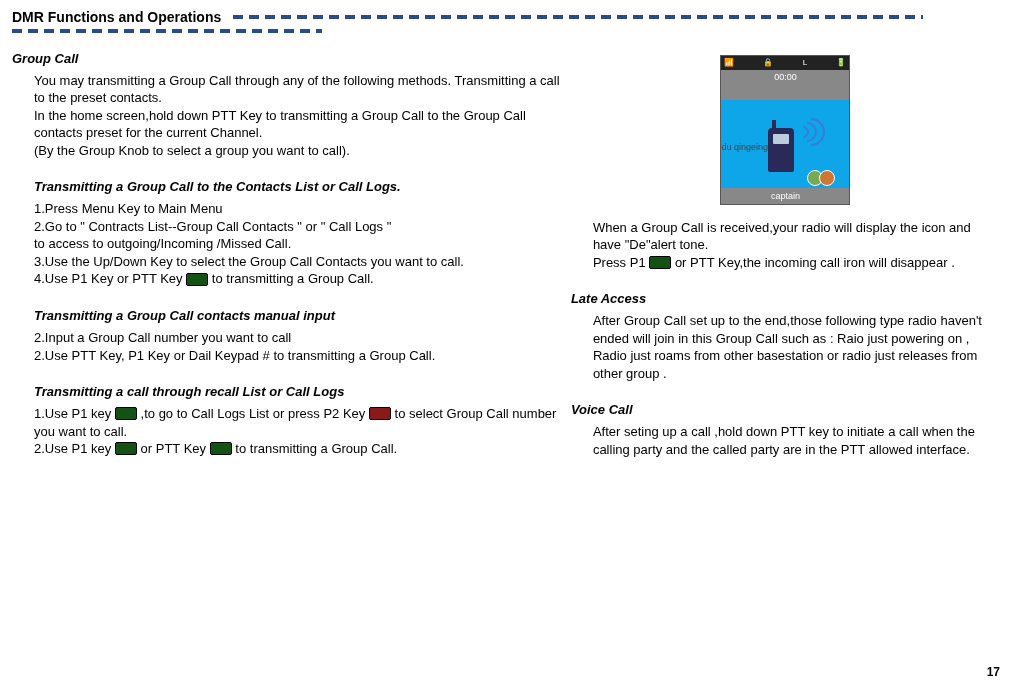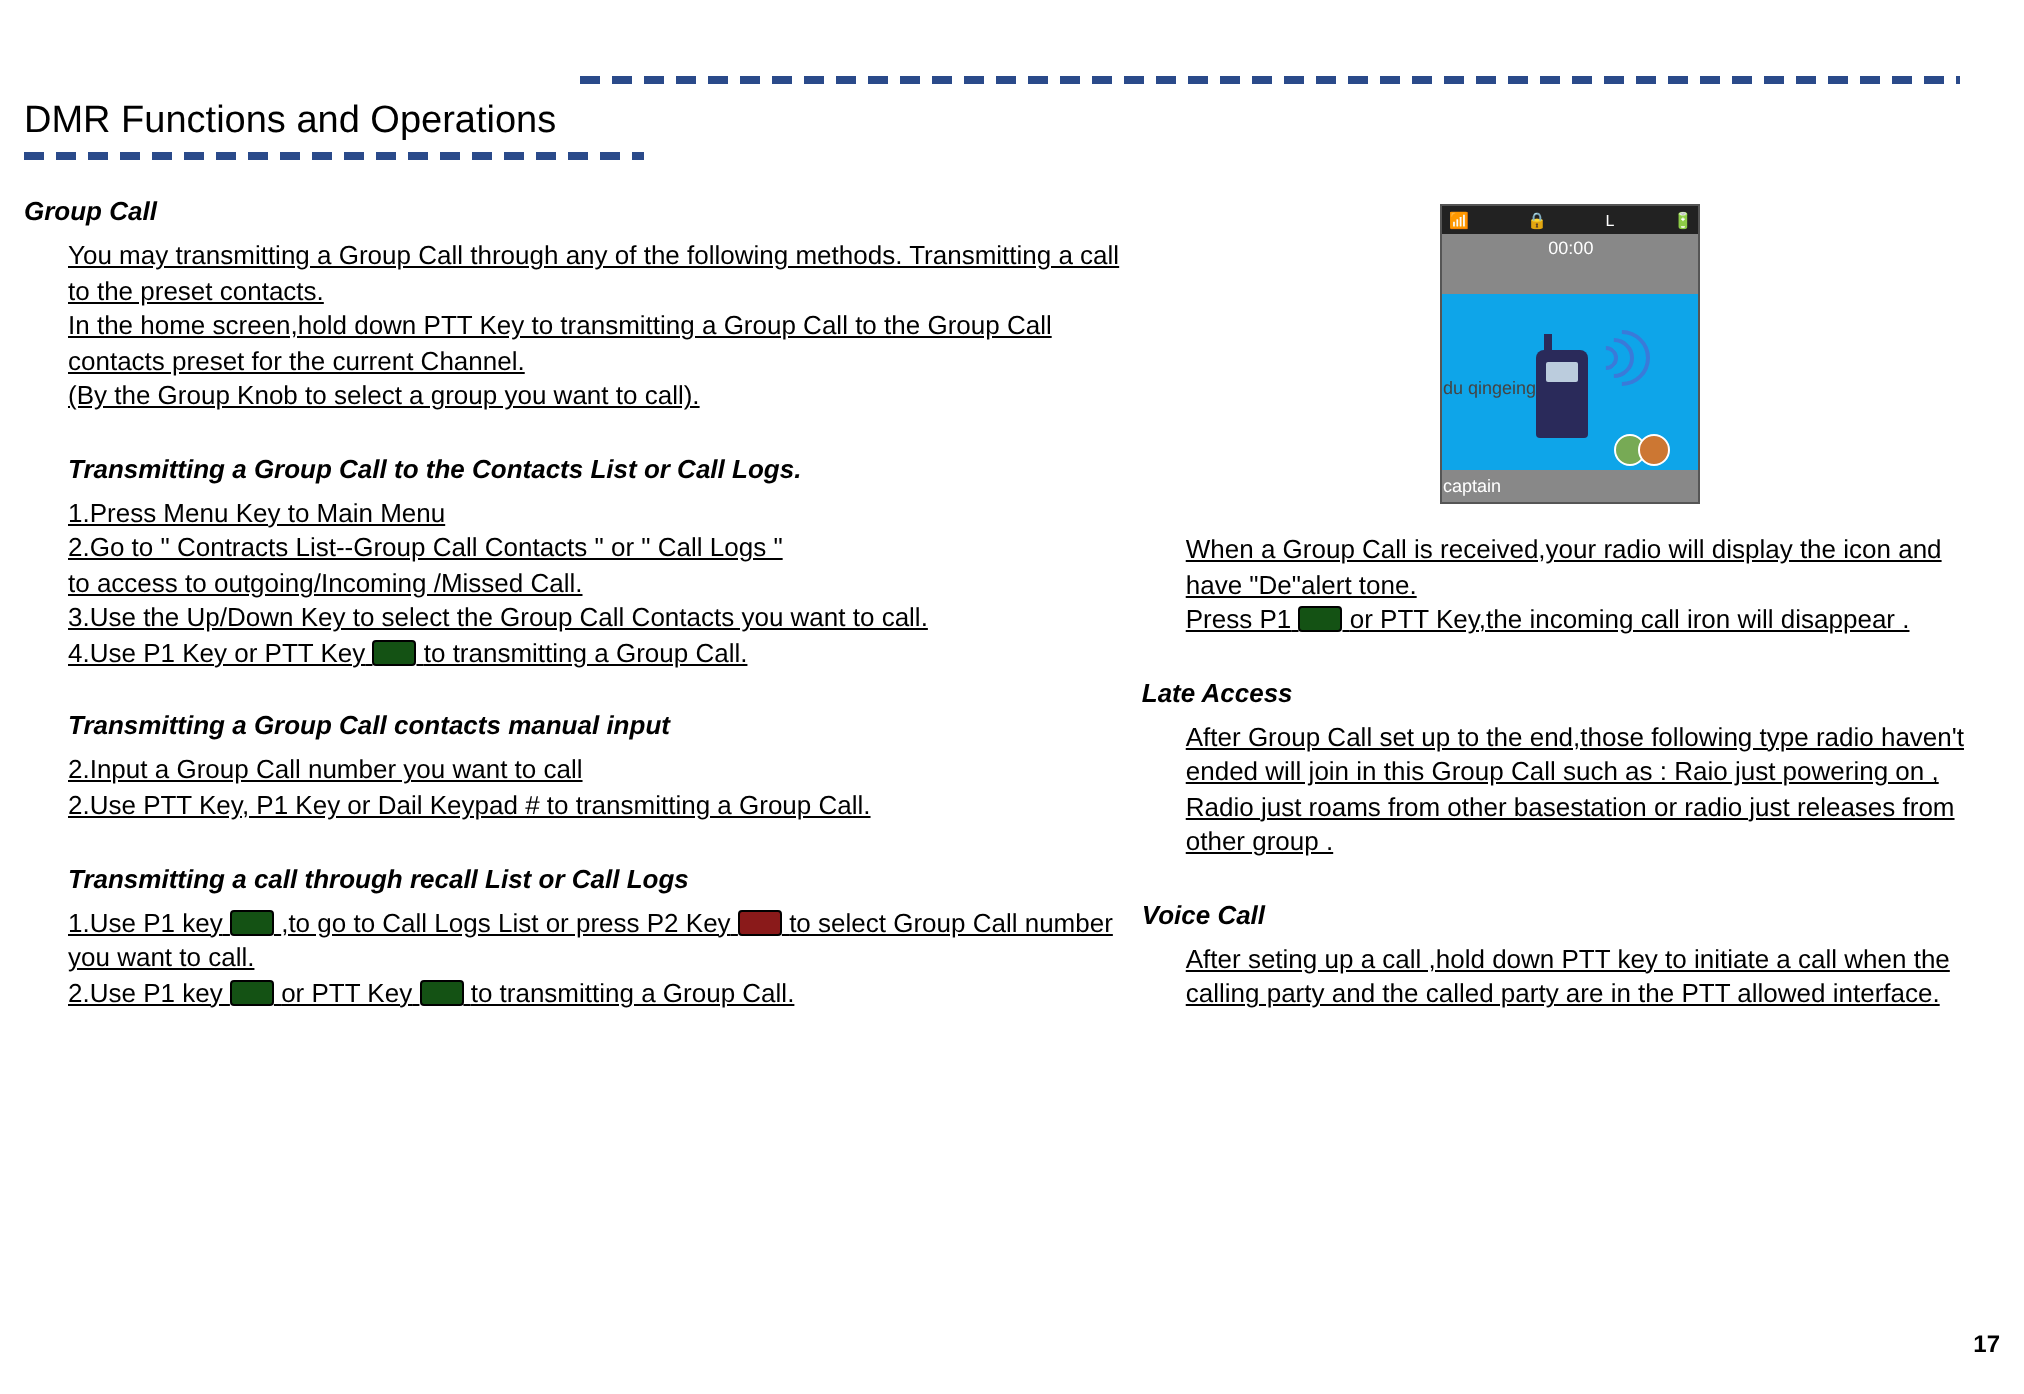--- a/index.html
+++ b/index.html
@@ -7,25 +7,24 @@
     width: 1012px;
     height: 697px;
     font-family: Arial, Helvetica, sans-serif;
     font-size: 13px;
     color: #000;
     background: #fff;
     position: relative;
     padding: 8px 12px;
   }
   .page-title {
-    font-size: 19px;
-    font-weight: normal;
+    font-size: 14px;
+    font-weight: bold;
     display: inline-block;
     vertical-align: middle;
-    margin-top: 42px;
   }
   .dash-line {
     display: inline-block;
     vertical-align: middle;
     height: 4px;
     background: repeating-linear-gradient(to right, #2a4a8a 0, #2a4a8a 10px, transparent 10px, transparent 16px);
     width: 690px;
     margin-left: 8px;
   }
   .dash-line2 {
@@ -40,21 +39,21 @@
   }
   .col-left { width: 560px; padding-right: 10px; }
   .col-right { width: 430px; }
   .section-heading {
     font-weight: bold;
     font-size: 13px;
     margin-bottom: 6px;
     font-style: italic;
   }
   .section-block { margin-bottom: 20px; }
-  .section-block p { line-height: 1.35; text-decoration: underline; }
+  .section-block p { line-height: 1.35; }
   .indent { padding-left: 22px; }
   .key-icon {
     display: inline-block;
     width: 22px;
     height: 13px;
     background: #145214;
     border: 1px solid #000;
     border-radius: 2px;
     vertical-align: middle;
     position: relative;
@@ -153,20 +152,21 @@
     border-radius: 50%;
     margin-left: -4px;
     border: 1px solid #fff;
   }
   .person.a { background: #7a5; }
   .person.b { background: #c73; }
   .screen-bottom {
     height: 16px;
     background: #888;
     color: #fff;
+    text-align: center;
     font-size: 9px;
     line-height: 16px;
   }
   .page-num {
     position: absolute;
     bottom: 18px;
     right: 12px;
     font-size: 12px;
     font-weight: bold;
   }

